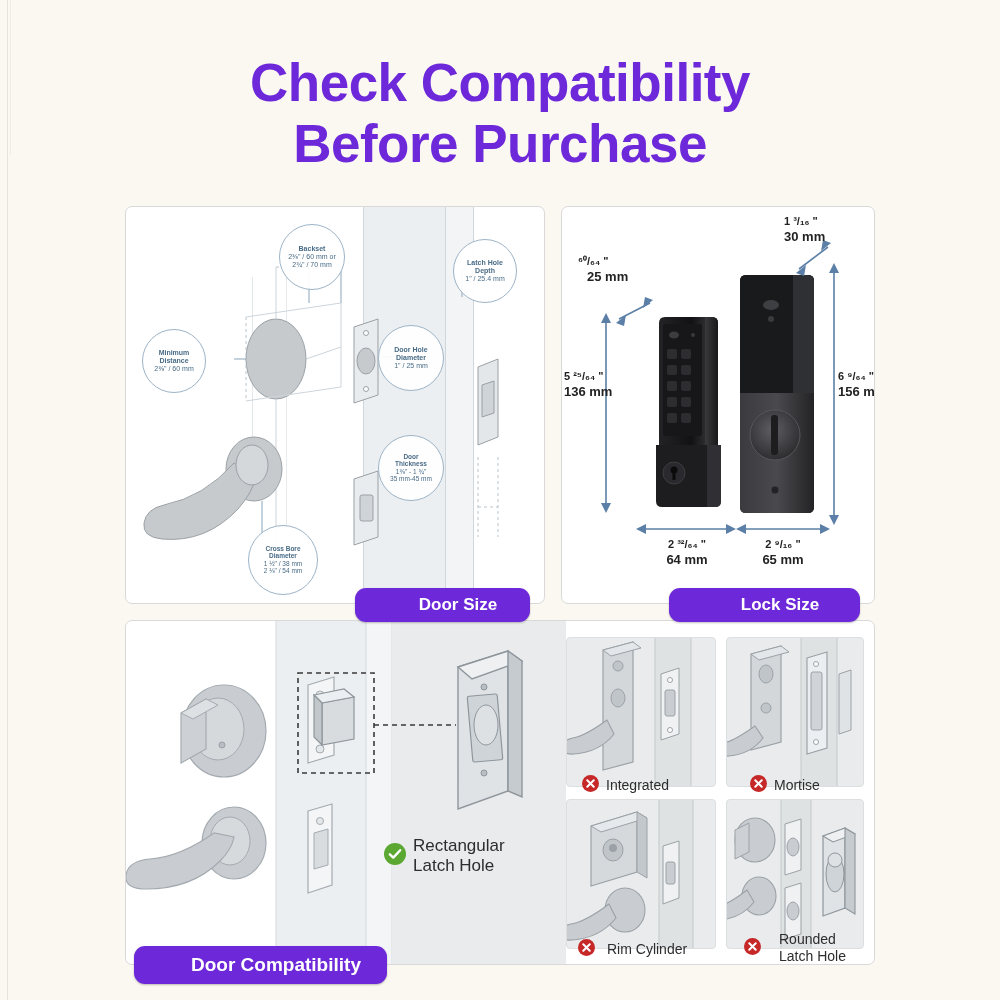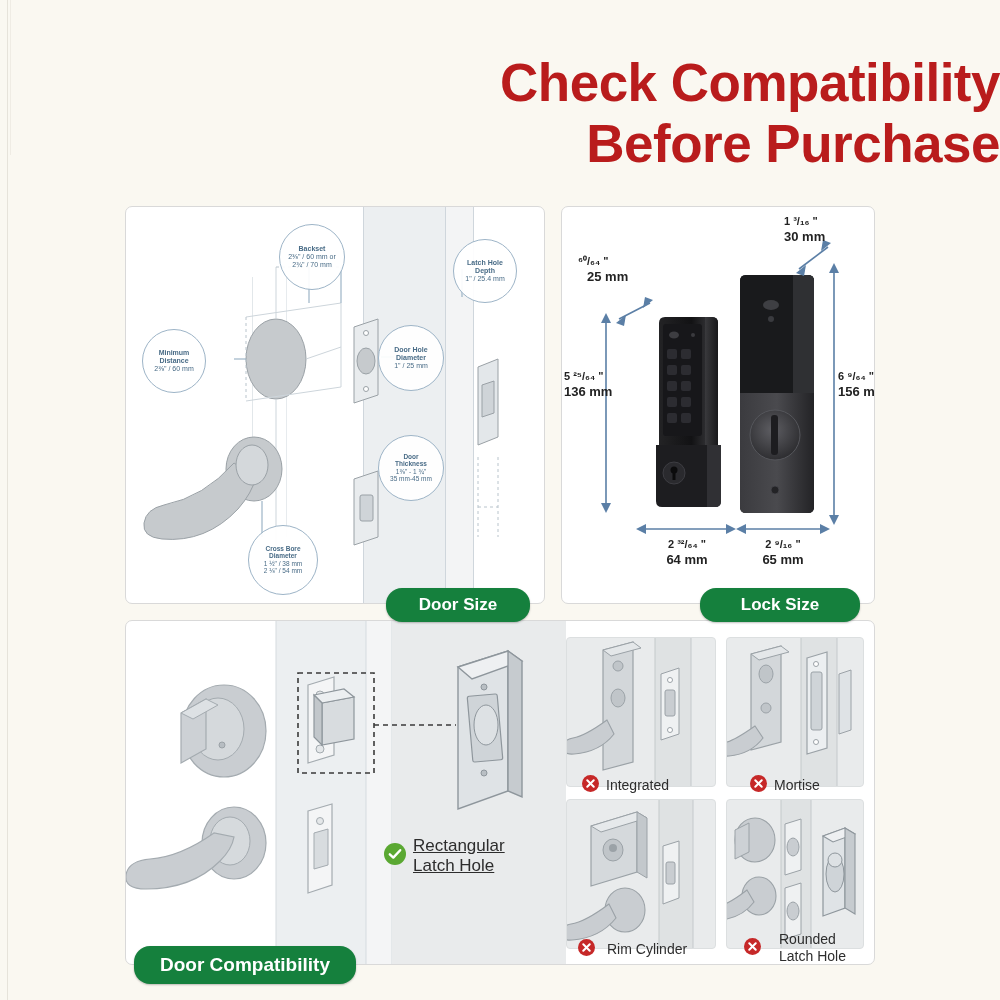--- a/index.html
+++ b/index.html
@@ -10,47 +10,48 @@
     color:#111;
     overflow:hidden;
     position:relative;
   }
   .page-edge{position:absolute;left:7px;top:0;width:1px;height:1000px;background:#e6e3da;}
   .page-edge2{position:absolute;left:10px;top:0;width:1px;height:155px;background:#efece4;}
 
   
   .heading{
     position:absolute;left:0;top:52px;width:1000px;
-    text-align:right;
+    text-align:center;
     font-size:53px;line-height:1.16;
     font-weight:700;letter-spacing:-0.5px;
-    color:#b91c1c;
+    color:#6d28d9;
   }
   .heading .l2{display:block;}
 
   
   .panel{
     position:absolute;background:#ffffff;
     border:1px solid #d9d9d9;border-radius:7px;
     box-sizing:border-box;overflow:visible;
   }
   #panel-door-size{left:125px;top:206px;width:420px;height:398px;}
   #panel-lock-size{left:561px;top:206px;width:314px;height:398px;}
   #panel-door-compat{left:125px;top:620px;width:750px;height:345px;}
 
   .panel-inner{position:absolute;inset:0;overflow:hidden;border-radius:7px;}
 
   .tab{
     position:absolute;bottom:-19px;
-    background:#15803d;
+    background:#6d28d9;
     color:#fff;font-weight:700;
-    border-radius:16px;
+    border-radius:11px;
     display:flex;align-items:center;justify-content:center;
     box-shadow:0 1px 2px rgba(0,0,0,.25);
     z-index:7;
+    padding-left:31px;
   }
   #tab-door-size{right:14px;width:144px;height:34px;font-size:17px;}
   #tab-lock-size{right:14px;width:160px;height:34px;font-size:17px;}
   #tab-door-compat{left:8px;bottom:-20px;width:222px;height:38px;font-size:19px;}
 
   
   .door-slab{position:absolute;background:#eceff1;}
   .door-edge{position:absolute;background:#f6f7f8;}
   .vline{position:absolute;background:#cfd6dc;width:1px;}
 
@@ -73,21 +74,21 @@
 
   
   .compat-cell{
     position:absolute;background:#e9ebec;border:1px solid #dcdfe0;
     border-radius:4px;box-sizing:border-box;overflow:hidden;
   }
   .badge-row{
     position:absolute;display:flex;align-items:center;gap:7px;
     font-size:14px;color:#2d2d2d;font-weight:400;
   }
-  .badge-row.big{font-size:17px;text-decoration:underline;}
+  .badge-row.big{font-size:17px;}
   .ico{flex:0 0 auto;display:block;}
   .lbl{line-height:1.18;}
 </style>
 </head>
 <body>
 
 <div class="page-edge"></div>
 <div class="page-edge2"></div>
 
 <div class="heading">

